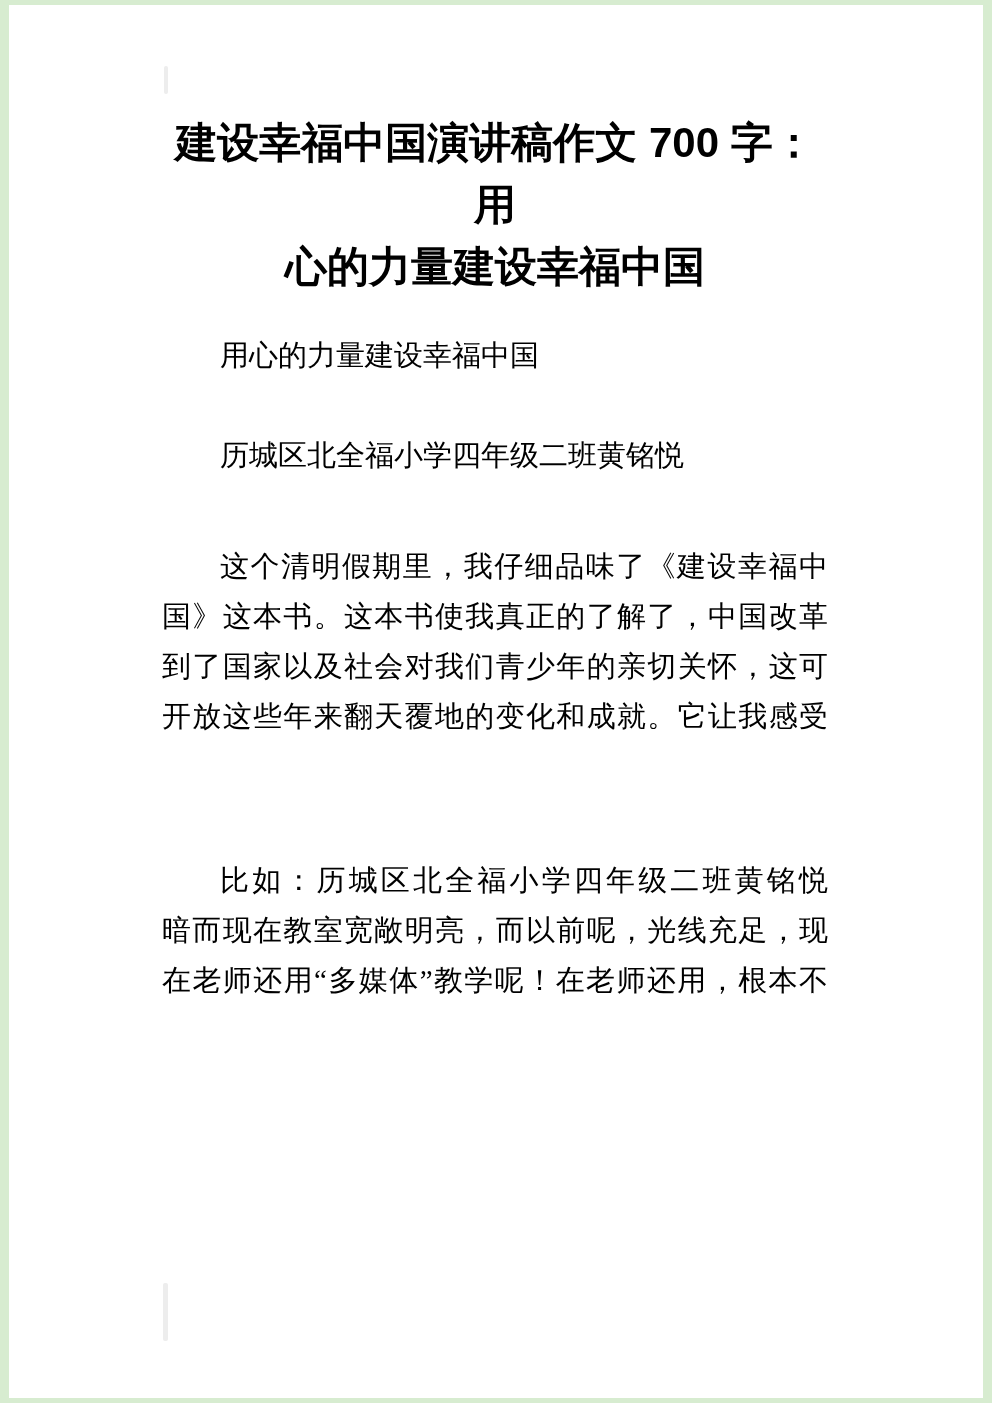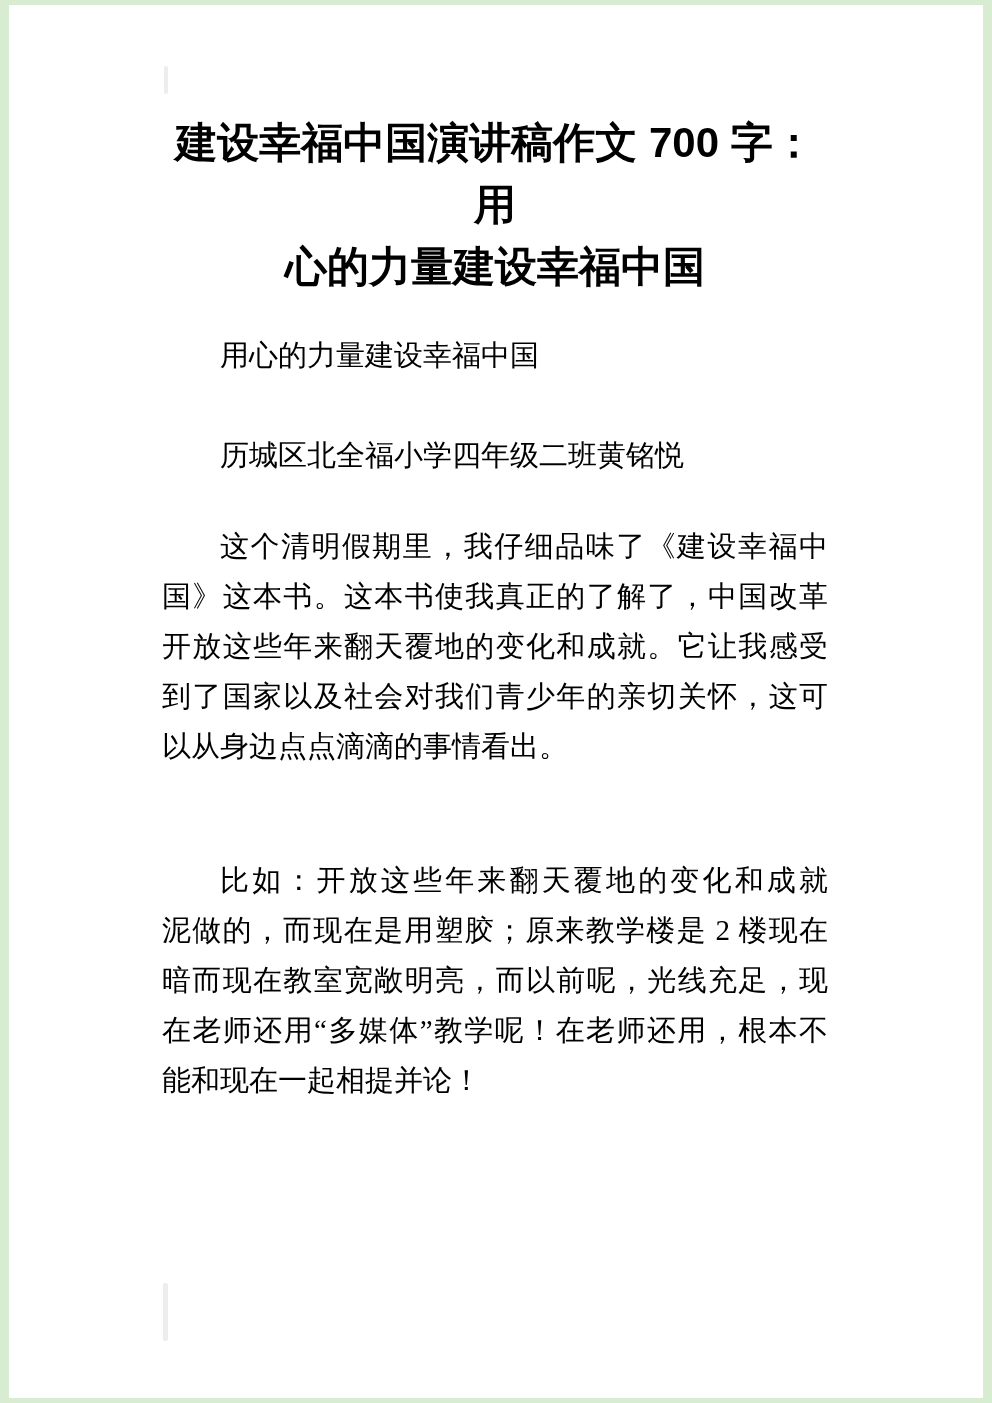--- a/index.html
+++ b/index.html
@@ -52,21 +52,21 @@
   }
   .fill {
     white-space: normal;
     text-align: justify;
     text-align-last: justify;
   }
   .indent { text-indent: 2em; }
   .subtitle { position: absolute; left: 0; right: 0; top: 325px; }
   .author   { position: absolute; left: 0; right: 12px; top: 425px; }
   .para     { position: absolute; left: 0; right: 0; }
-  .p1 { top: 516px; }
+  .p1 { top: 536px; }
   .p2 { top: 850px; }
   .p3 { top: 1210px; }
   .artifact {
     position: absolute;
     background: var(--artifact, #ededed);
     border-radius: 2px;
   }
   .artifact-top    { left: 155px; top: 61px;   width: 4px; height: 28px; }
   .artifact-bottom { left: 154px; top: 1278px; width: 5px; height: 58px; }
 </style>
@@ -84,28 +84,25 @@
         <span class="title-line">心的力量建设幸福中国</span>
       </h1>
 
       <div class="textline indent subtitle">用心的力量建设幸福中国</div>
 
       <div class="textline indent author">历城区北全福小学四年级二班黄铭悦</div>
 
       <div class="para p1">
           <div class="textline fill indent">这个清明假期里，我仔细品味了《建设幸福中</div>
           <div class="textline fill">国》这本书。这本书使我真正的了解了，中国改革</div>
+          <div class="textline fill">到了国家以及社会对我们青少年的亲切关怀，这可</div>
           <div class="textline fill">开放这些年来翻天覆地的变化和成就。它让我感受</div>
-          <div class="textline fill">到了国家以及社会对我们青少年的亲切关怀，这可</div>
-          <div class="textline">以从身边点点滴滴的事情看出。</div>
         </div>
 
       <div class="para p2">
-          <div class="textline fill indent">比如：开放这些年来翻天覆地的变化和成就</div>
-          <div class="textline fill">泥做的，而现在是用塑胶；原来教学楼是 2 楼现在</div>
+          <div class="textline fill indent">比如：历城区北全福小学四年级二班黄铭悦</div>
           <div class="textline fill">暗而现在教室宽敞明亮，而以前呢，光线充足，现</div>
           <div class="textline fill">在老师还用“多媒体”教学呢！在老师还用，根本不</div>
-          <div class="textline">能和现在一起相提并论！</div>
         </div>
 
     </div>
   </div>
 </div>
 
 </body></html>

